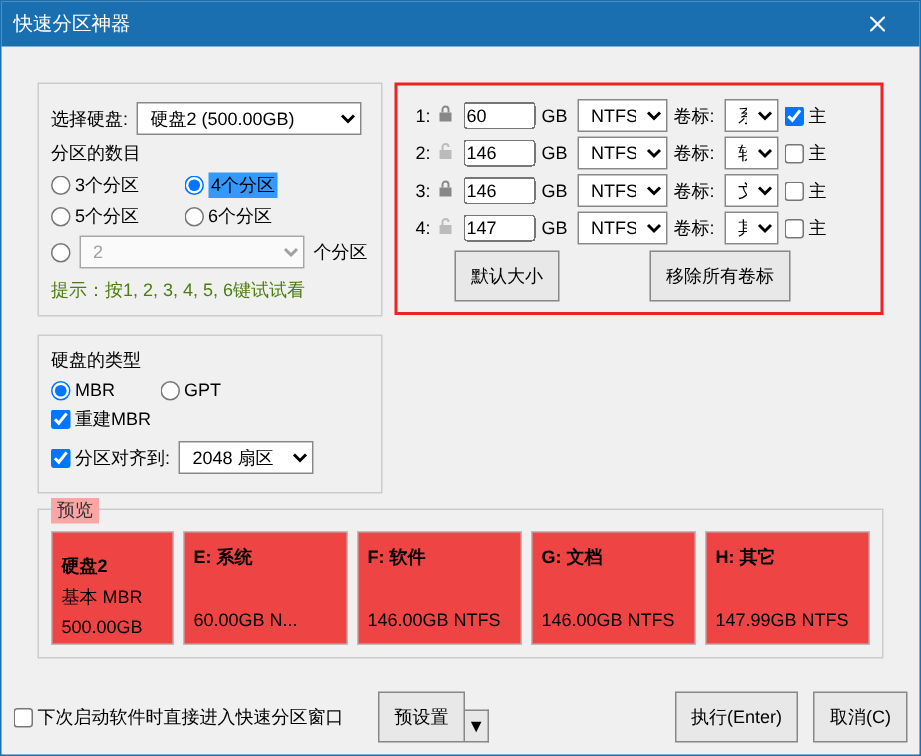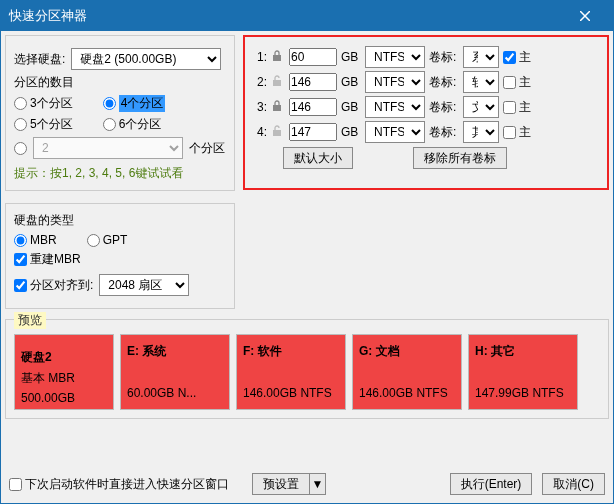--- a/index.html
+++ b/index.html
@@ -2,21 +2,21 @@
 <html><head>
 <meta charset="utf-8">
 <style>
 *{box-sizing:border-box;margin:0;padding:0;font-family:"Microsoft YaHei",Arial,sans-serif;font-size:12px}
 body{background:#fff}
 .window{width:614px;height:504px;border:1px solid #1a6fb0;background:#f0f0f0;display:flex;flex-direction:column}
 .titlebar{height:30px;background:#1a6fb0;color:#fff;display:flex;align-items:center;padding:0 8px;justify-content:space-between}
 .titlebar .tt{font-size:13px}
 .closebtn{width:40px;height:30px;display:flex;align-items:center;justify-content:center;cursor:pointer}
 .closebtn svg{stroke:#fff}
-.body{flex:1;padding:4px;position:relative}
+.body{flex:1;padding:24px;position:relative}
 .top{display:flex;gap:8px}
 .leftcol{width:230px;display:flex;flex-direction:column;gap:6px}
 .rightcol{flex:1}
 .group{border:1px solid #ccc;padding:8px;background:#f0f0f0}
 .row{display:flex;align-items:center;gap:6px;margin:4px 0}
 select,input[type=text]{border:1px solid #888;background:#fff;height:20px;padding:0 4px;font-size:12px}
 select{height:22px}
 .disksel select{width:150px}
 .radiorow{display:flex;gap:30px;align-items:center;margin:4px 0}
 .hilite{background:#3399ff;color:#000000;padding:0 2px}
@@ -24,34 +24,34 @@
 .hint{color:#4d7c0f;margin-top:6px}
 .redbox{border:2px solid #e22;padding:6px 8px 10px 8px;height:155px}
 .prow{display:flex;align-items:center;gap:4px;margin:3px 0}
 .prow .num{width:14px;text-align:right}
 .lockicon{width:14px;height:14px;display:inline-block}
 .sizein{width:48px;text-align:left}
 .unit{width:20px}
 .fsel{width:60px}
 .lblsel{width:36px}
 .btnrow{display:flex;gap:60px;margin-top:4px;padding-left:30px}
-button{border:1px solid #888;background:#e8e8e8;height:22px;padding:0 10px;cursor:pointer;font-size:12px}
+button{border:1px solid #888;background:#e8e8e8;height:34px;padding:0 10px;cursor:pointer;font-size:12px}
 .typegroup{margin-top:6px}
 .alignrow select{width:90px}
 .preview{border:1px solid #ccc;margin-top:10px;padding:8px;position:relative}
-.preview .pglabel{position:absolute;top:-8px;left:8px;background:#fef9c3;padding:0 4px;color:#333}
+.preview .pglabel{position:absolute;top:-8px;left:8px;background:#fca5a5;padding:0 4px;color:#333}
 .pvrow{display:flex;gap:6px;margin-top:6px}
 .pvcard{border:1px solid #bbb;background:#ef4444;padding:8px 6px;height:76px;display:flex;flex-direction:column;justify-content:flex-start;gap:4px}
 .pvcard.main{width:100px}
 .pvcard.p{width:110px}
 .diskicon{width:28px;height:18px;background:#3aa0e8;border-radius:2px;margin-bottom:2px}
 .bold{font-weight:bold}
 .footer{position:absolute;bottom:8px;left:8px;right:8px;display:flex;align-items:center;justify-content:space-between}
 .footerL{display:flex;gap:23px}
-.dd{display:inline-flex;align-items:center}
+.dd{display:inline-flex;align-items:flex-end}
 .dd .ar{border:1px solid #888;border-left:none;background:#e8e8e8;height:22px;width:16px;display:flex;align-items:center;justify-content:center}
 .footerR{display:flex;gap:10px}
 label{display:flex;align-items:center;gap:3px;cursor:pointer}
 .ck{width:13px;height:13px}
 .lbL{width:30px}
 </style>
 </head>
 <body>
 
 <div class="window">

